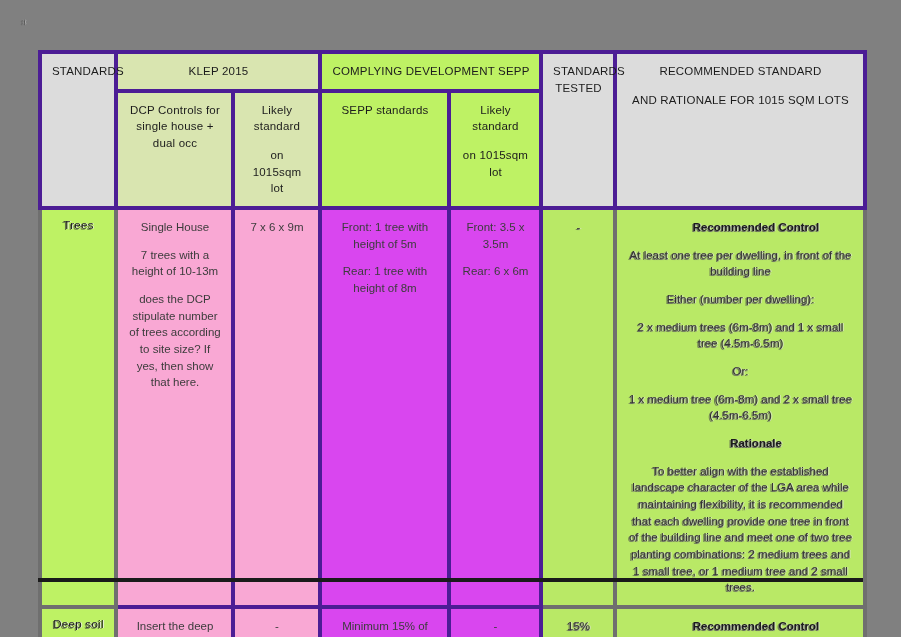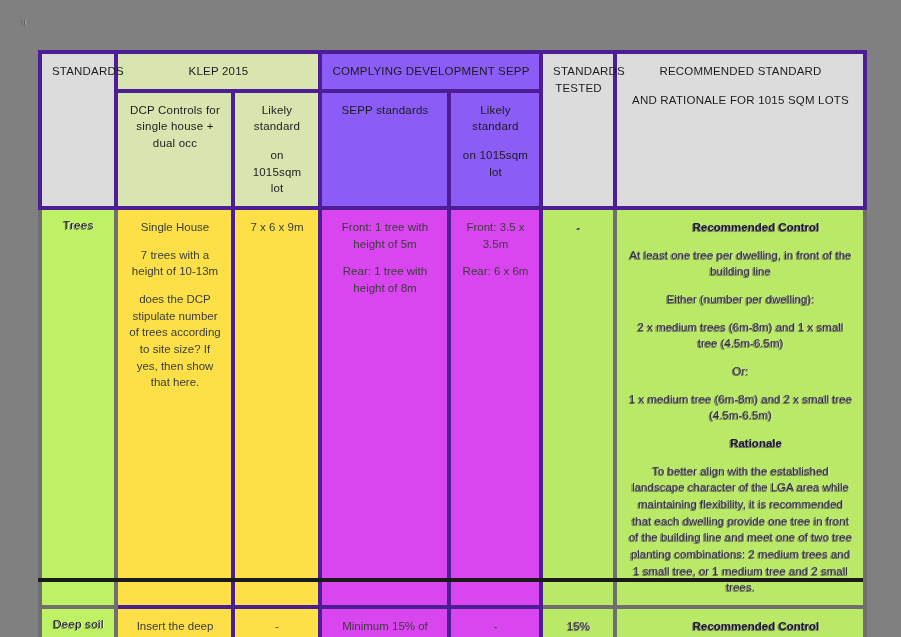--- a/index.html
+++ b/index.html
@@ -60,42 +60,42 @@
     color: #1c1c1c;
     letter-spacing: 0.2px;
   }
   .hdr-gray {
     background: #dcdcdc;
   }
   .hdr-green {
     background: #d9e5b0;
   }
   .hdr-blue {
-    background: #8b5cf6;
+    background: #bef264;
   }
   .hdr-center {
     text-align: center;
   }
   .hdr-mid {
     vertical-align: middle;
   }
   .hdr-two-line > span {
     display: block;
   }
   .hdr-two-line > span + span {
     margin-top: 12px;
   }
 
   
   .cell-gray {
     background: #bef264;
     border-color: #6f6f6f !important;
   }
   .cell-green {
-    background: #fde047;
+    background: #f9a8d4;
   }
   .cell-blue {
     background: #d946ef;
   }
 
   .body-text {
     font-size: 11.5px;
     line-height: 1.45;
     color: #3c3c3c;
   }

